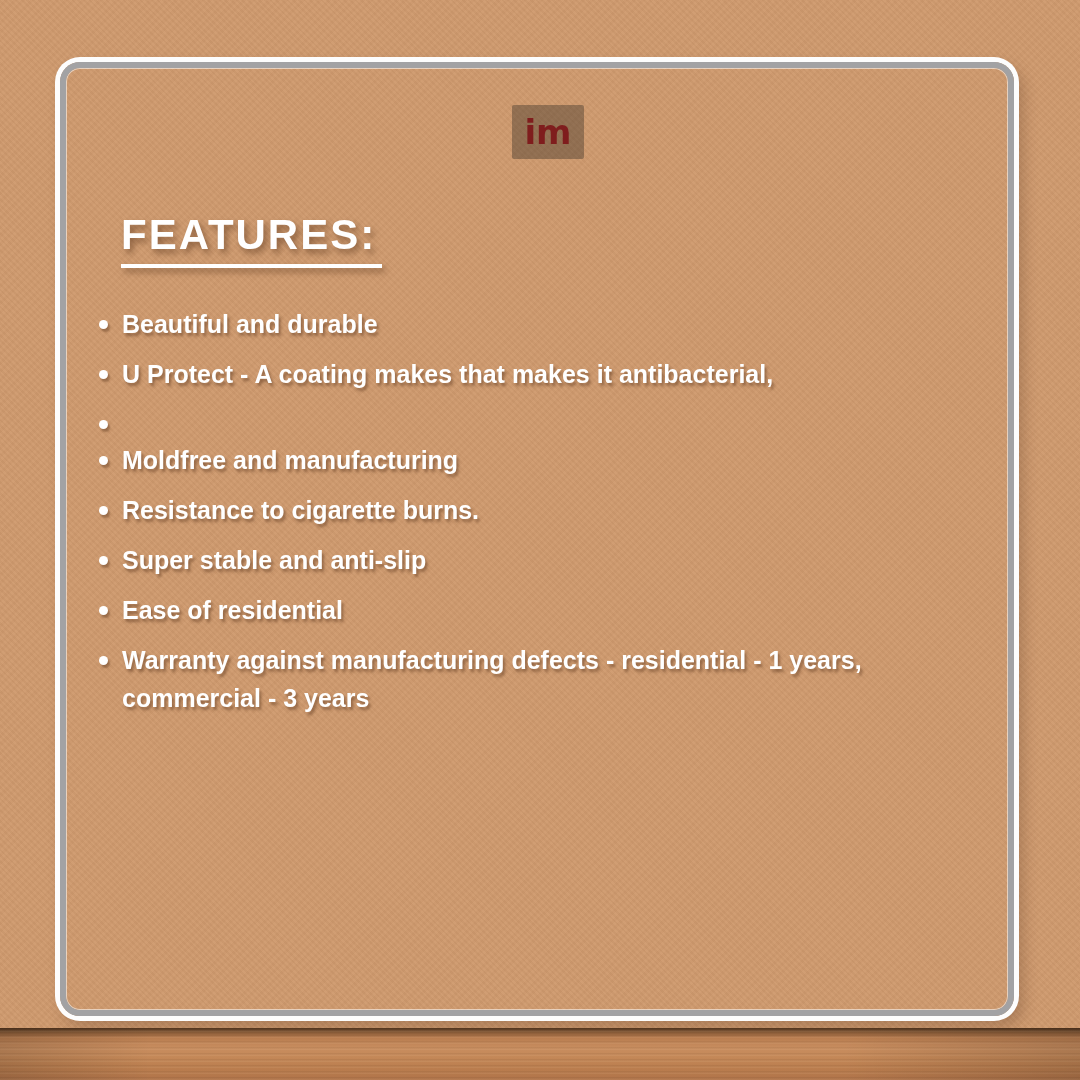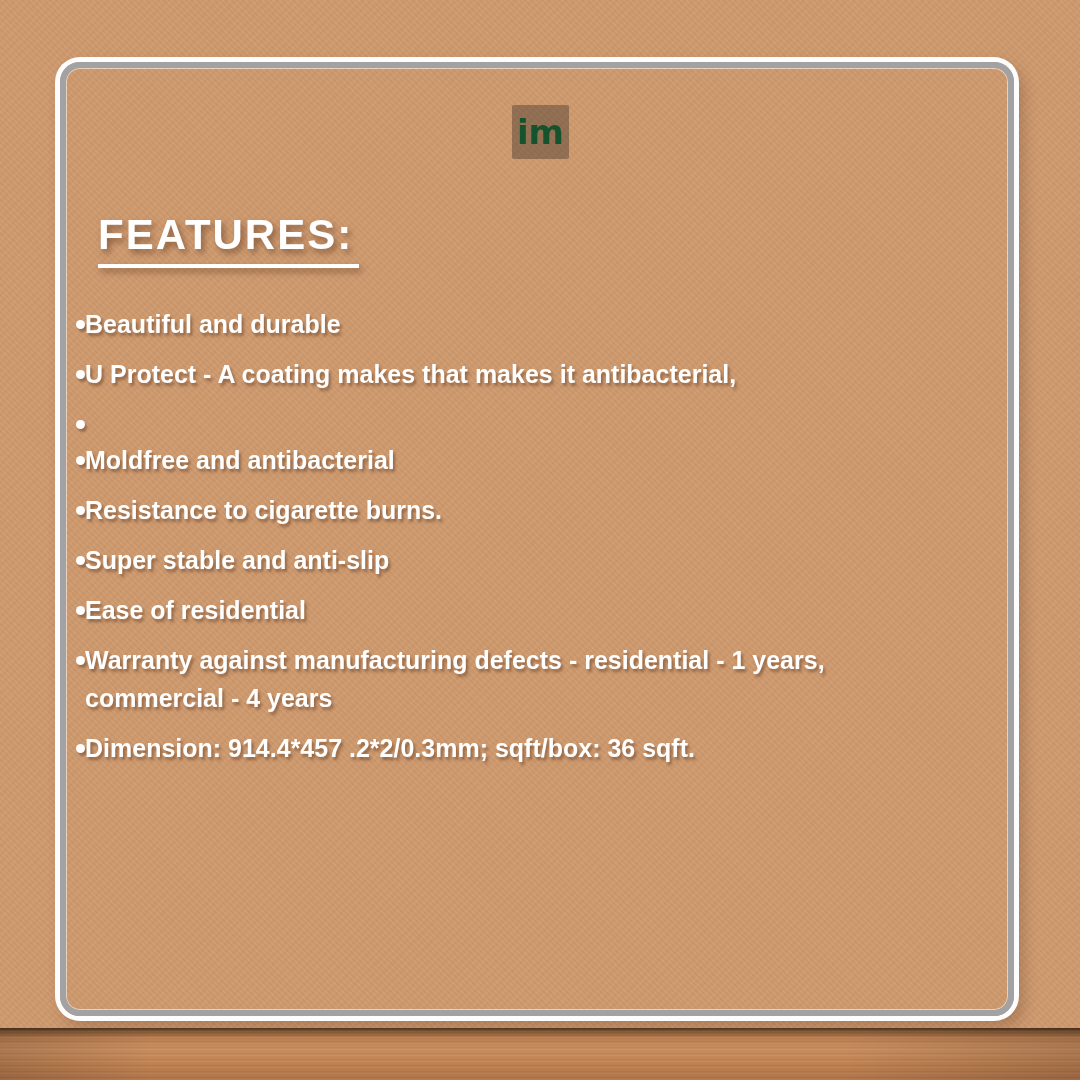--- a/index.html
+++ b/index.html
@@ -38,33 +38,33 @@
     box-shadow:
       0 0 0 5px #fdfdfd,
       inset 0 0 0 1px rgba(255,255,255,0.55),
       6px 8px 14px 4px rgba(60,34,16,0.22);
     pointer-events: none;
   }
 
   .logo {
     position: absolute;
     left: 512px; top: 105px;
-    width: 57px; height: 54px;
+    width: 72px; height: 54px;
     background: rgba(74,59,47,0.45);
     display: flex; align-items: center; justify-content: center;
     font-family: "DejaVu Sans", sans-serif;
     font-weight: bold; font-size: 34px;
-    color: #14532d;
+    color: #7f1d1d;
     border-radius: 2px;
     text-align: center;
   }
 
   .content {
     position: absolute;
-    left: 76px; top: 212px;
+    left: 99px; top: 212px;
     width: 900px;
     color: #ffffff;
   }
 
   .title {
     display: inline-block;
     margin: 0 0 37px 22px;
     font-size: 42px;
     font-weight: bold;
     letter-spacing: 2px;
@@ -79,20 +79,21 @@
     list-style: none;
     margin: 0; padding: 0;
     font-size: 25px;
     font-weight: bold;
     line-height: 38px;
     text-shadow: 2px 3px 3px rgba(96,58,32,0.55);
   }
   .feature-list li {
     display: flex;
     align-items: flex-start;
+    gap: 14px;
     margin-bottom: 12px;
   }
   .dot {
     flex: 0 0 auto;
     width: 9px; height: 9px;
     margin-top: 15px;
     border-radius: 50%;
     background: #ffffff;
     box-shadow: 2px 3px 2px rgba(96,58,32,0.45);
   }
@@ -142,21 +143,21 @@
       </li>
 
 
       <li>
         <span class="dot"></span>
       </li>
 
       <li>
         <span class="dot"></span>
         <span class="txt">
-            <span class="ln">Moldfree and antibacterial</span>
+            <span class="ln">Moldfree and manufacturing</span>
           </span>
       </li>
 
       <li>
         <span class="dot"></span>
         <span class="txt">
             <span class="ln">Resistance to cigarette burns.</span>
           </span>
       </li>
 
@@ -171,29 +172,23 @@
         <span class="dot"></span>
         <span class="txt">
             <span class="ln">Ease of residential</span>
           </span>
       </li>
 
       <li>
         <span class="dot"></span>
         <span class="txt">
           <span class="ln">Warranty against manufacturing defects - residential - 1 years,</span>
-          <span class="ln">commercial - 4 years</span>
+          <span class="ln">commercial - 3 years</span>
         </span>
       </li>
 
-      <li>
-        <span class="dot"></span>
-        <span class="txt">
-            <span class="ln">Dimension: 914.4*457 .2*2/0.3mm; sqft/box: 36 sqft.</span>
-          </span>
-      </li>
 
     </ul>
   </div>
 
   <div class="floor"></div>
 
 </div>
 
 </body></html>

